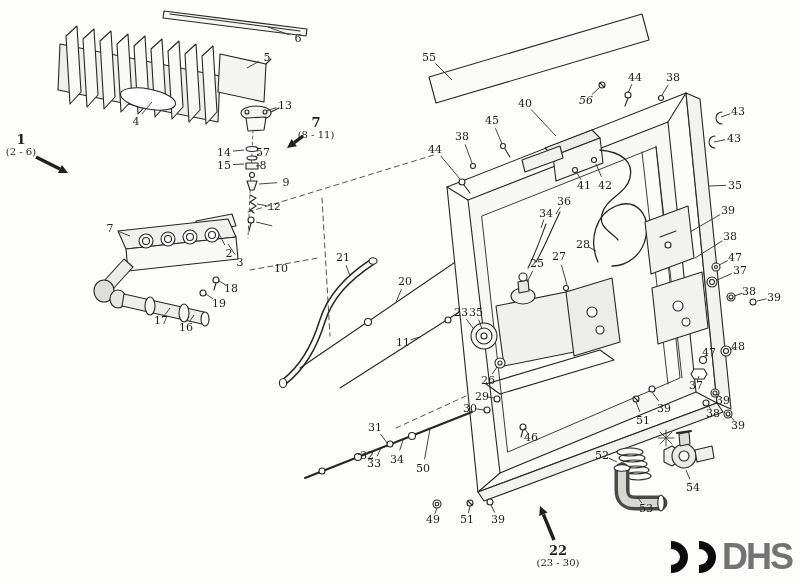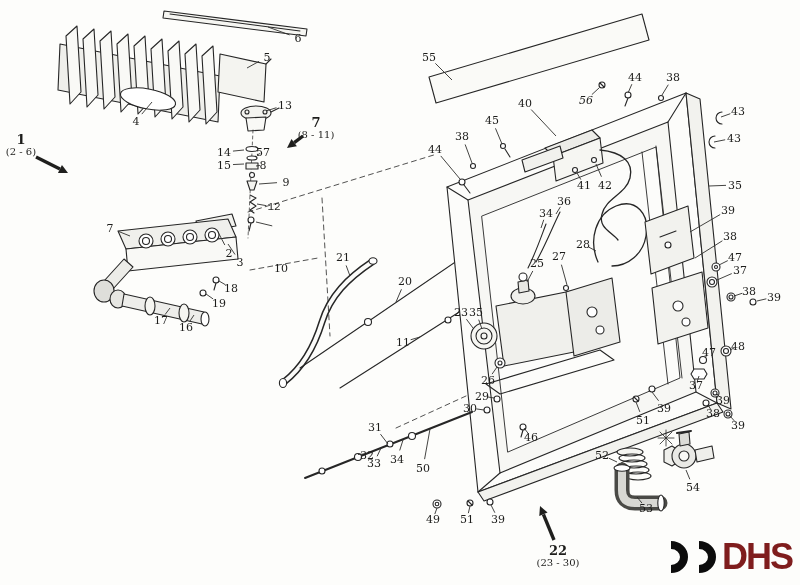--- a/index.html
+++ b/index.html
@@ -9,21 +9,21 @@
   #leader-layer line{stroke:#2f2f2d;stroke-width:0.9;}
   #leader-layer .arrow-line{stroke:#1f1f1d;stroke-width:3.4;}
   #leader-layer .arrow-head{fill:#1f1f1d;stroke:none;}
   .callout{position:absolute;transform:translate(-50%,-50%);font-size:11px;line-height:1;
            color:#1d1d1b;white-space:nowrap;}
   .callout-group{display:flex;flex-direction:column;align-items:center;gap:1px;}
   .callout-group b{font-size:13px;font-weight:700;}
   .callout-group small{font-size:10px;font-weight:400;}
   .logo{position:absolute;right:8px;bottom:10px;display:flex;align-items:center;gap:2px;}
   .logo-text{font-family:"Liberation Sans","DejaVu Sans",sans-serif;font-weight:700;
-             font-size:36px;letter-spacing:-2px;color:#7f1d1d;line-height:1;}
+             font-size:36px;letter-spacing:-2px;color:#737373;line-height:1;}
 </style>
 </head>
 <body>
 
 <div class="stage">
 
   <svg class="layer" viewBox="0 0 800 585" xmlns="http://www.w3.org/2000/svg">
     <g stroke="#262626" stroke-width="1.1" fill="none" stroke-linecap="round" stroke-linejoin="round">
 
       <g>

